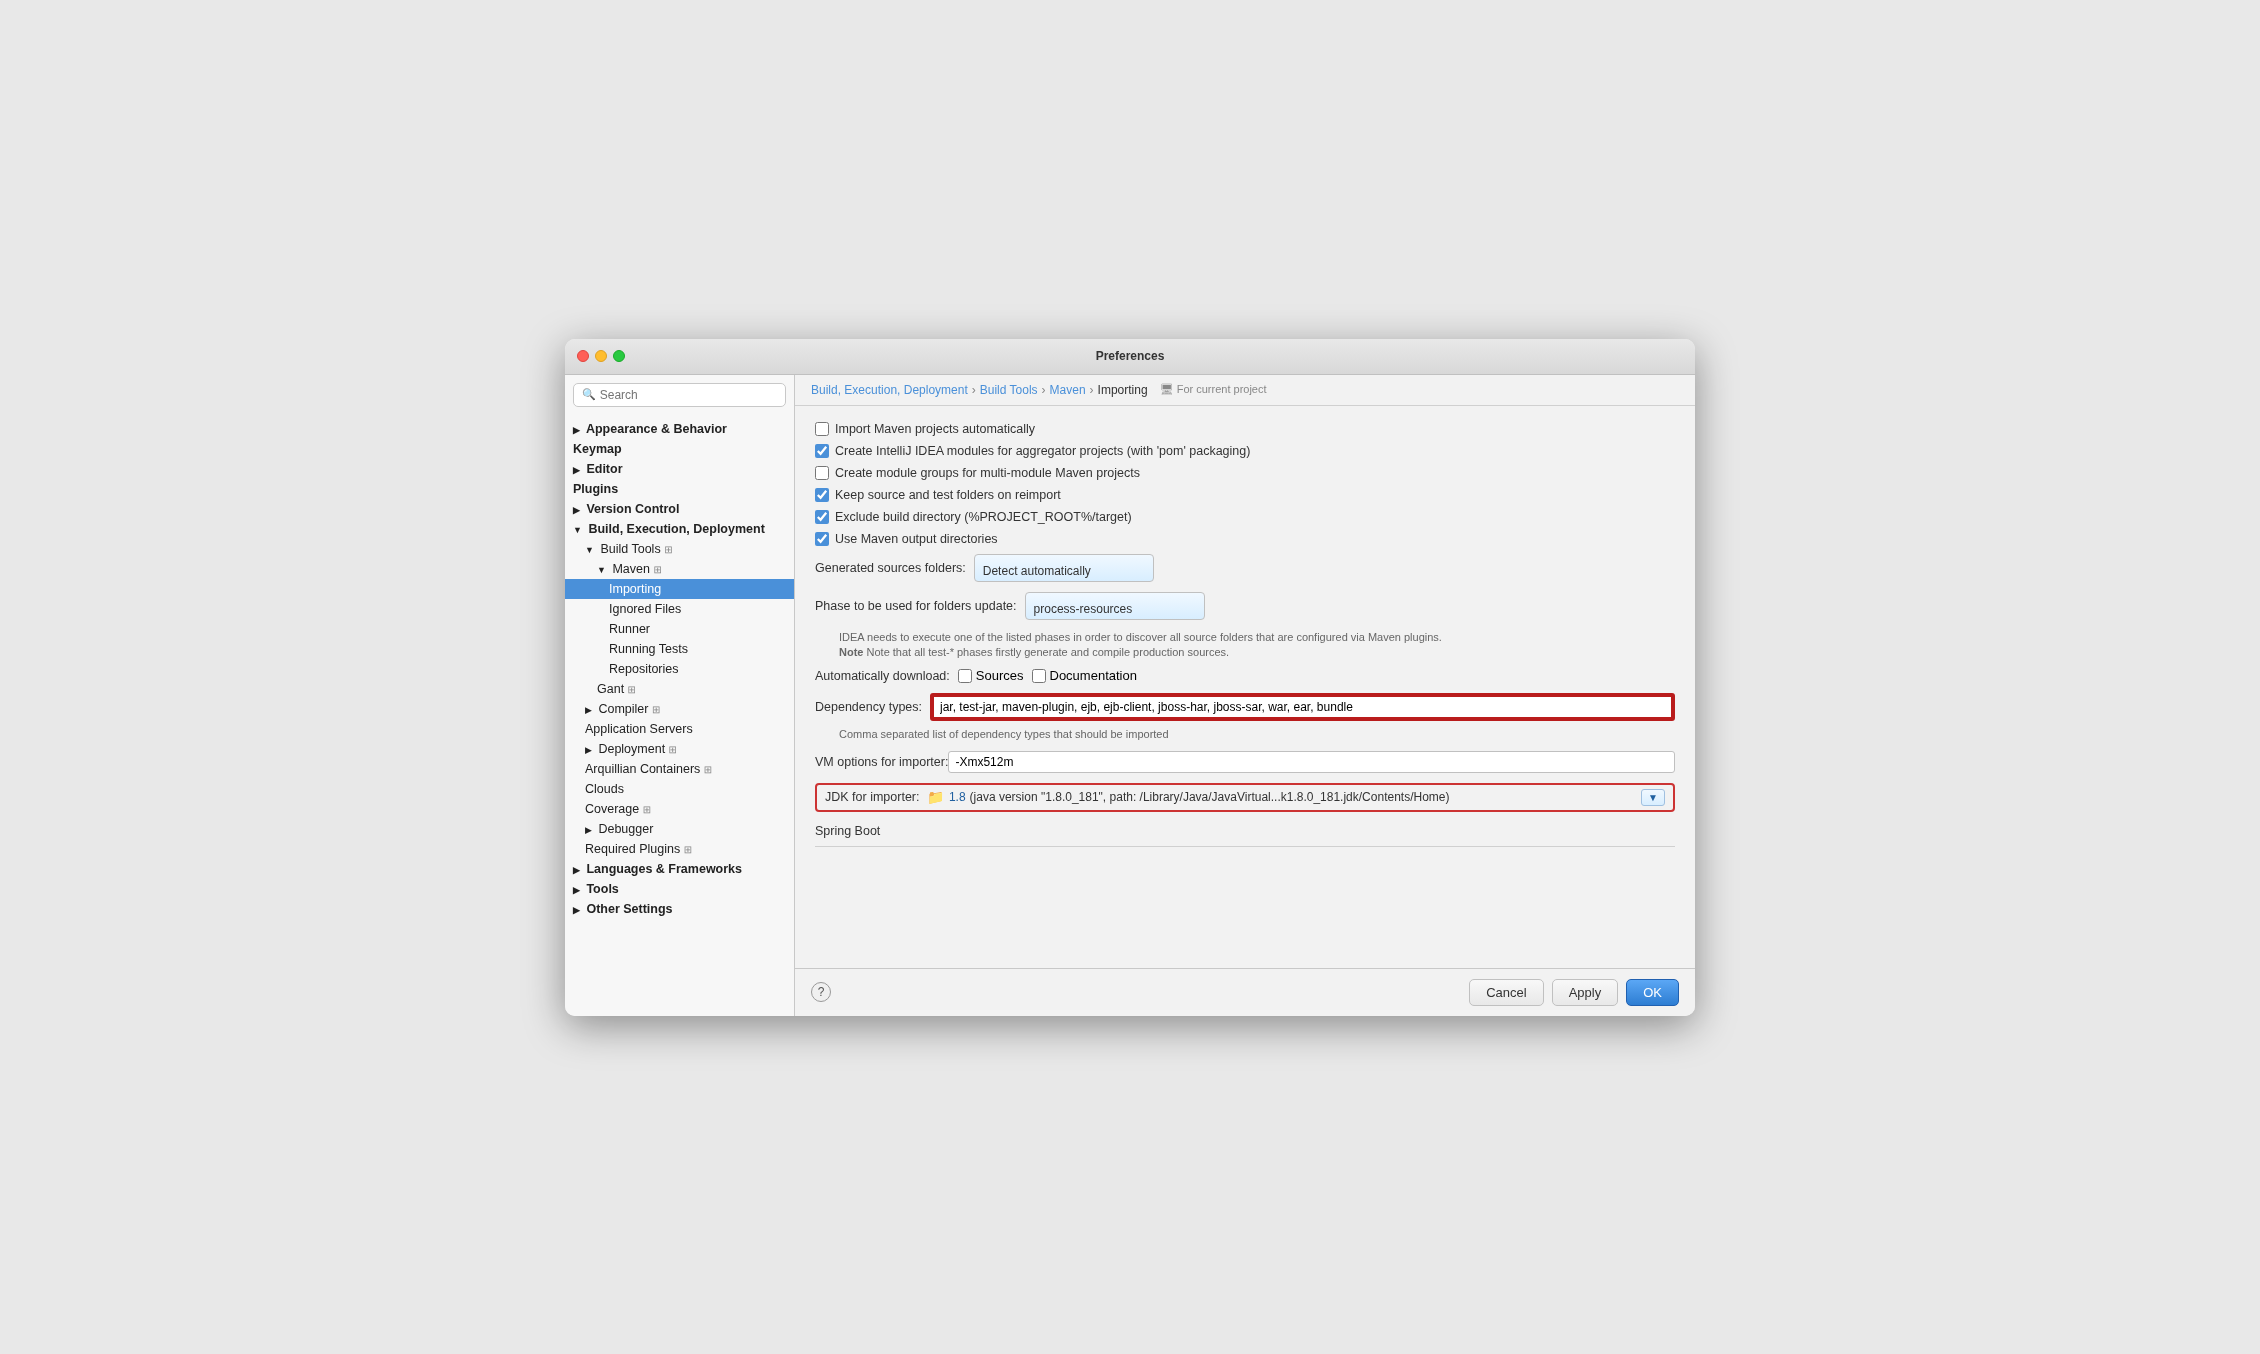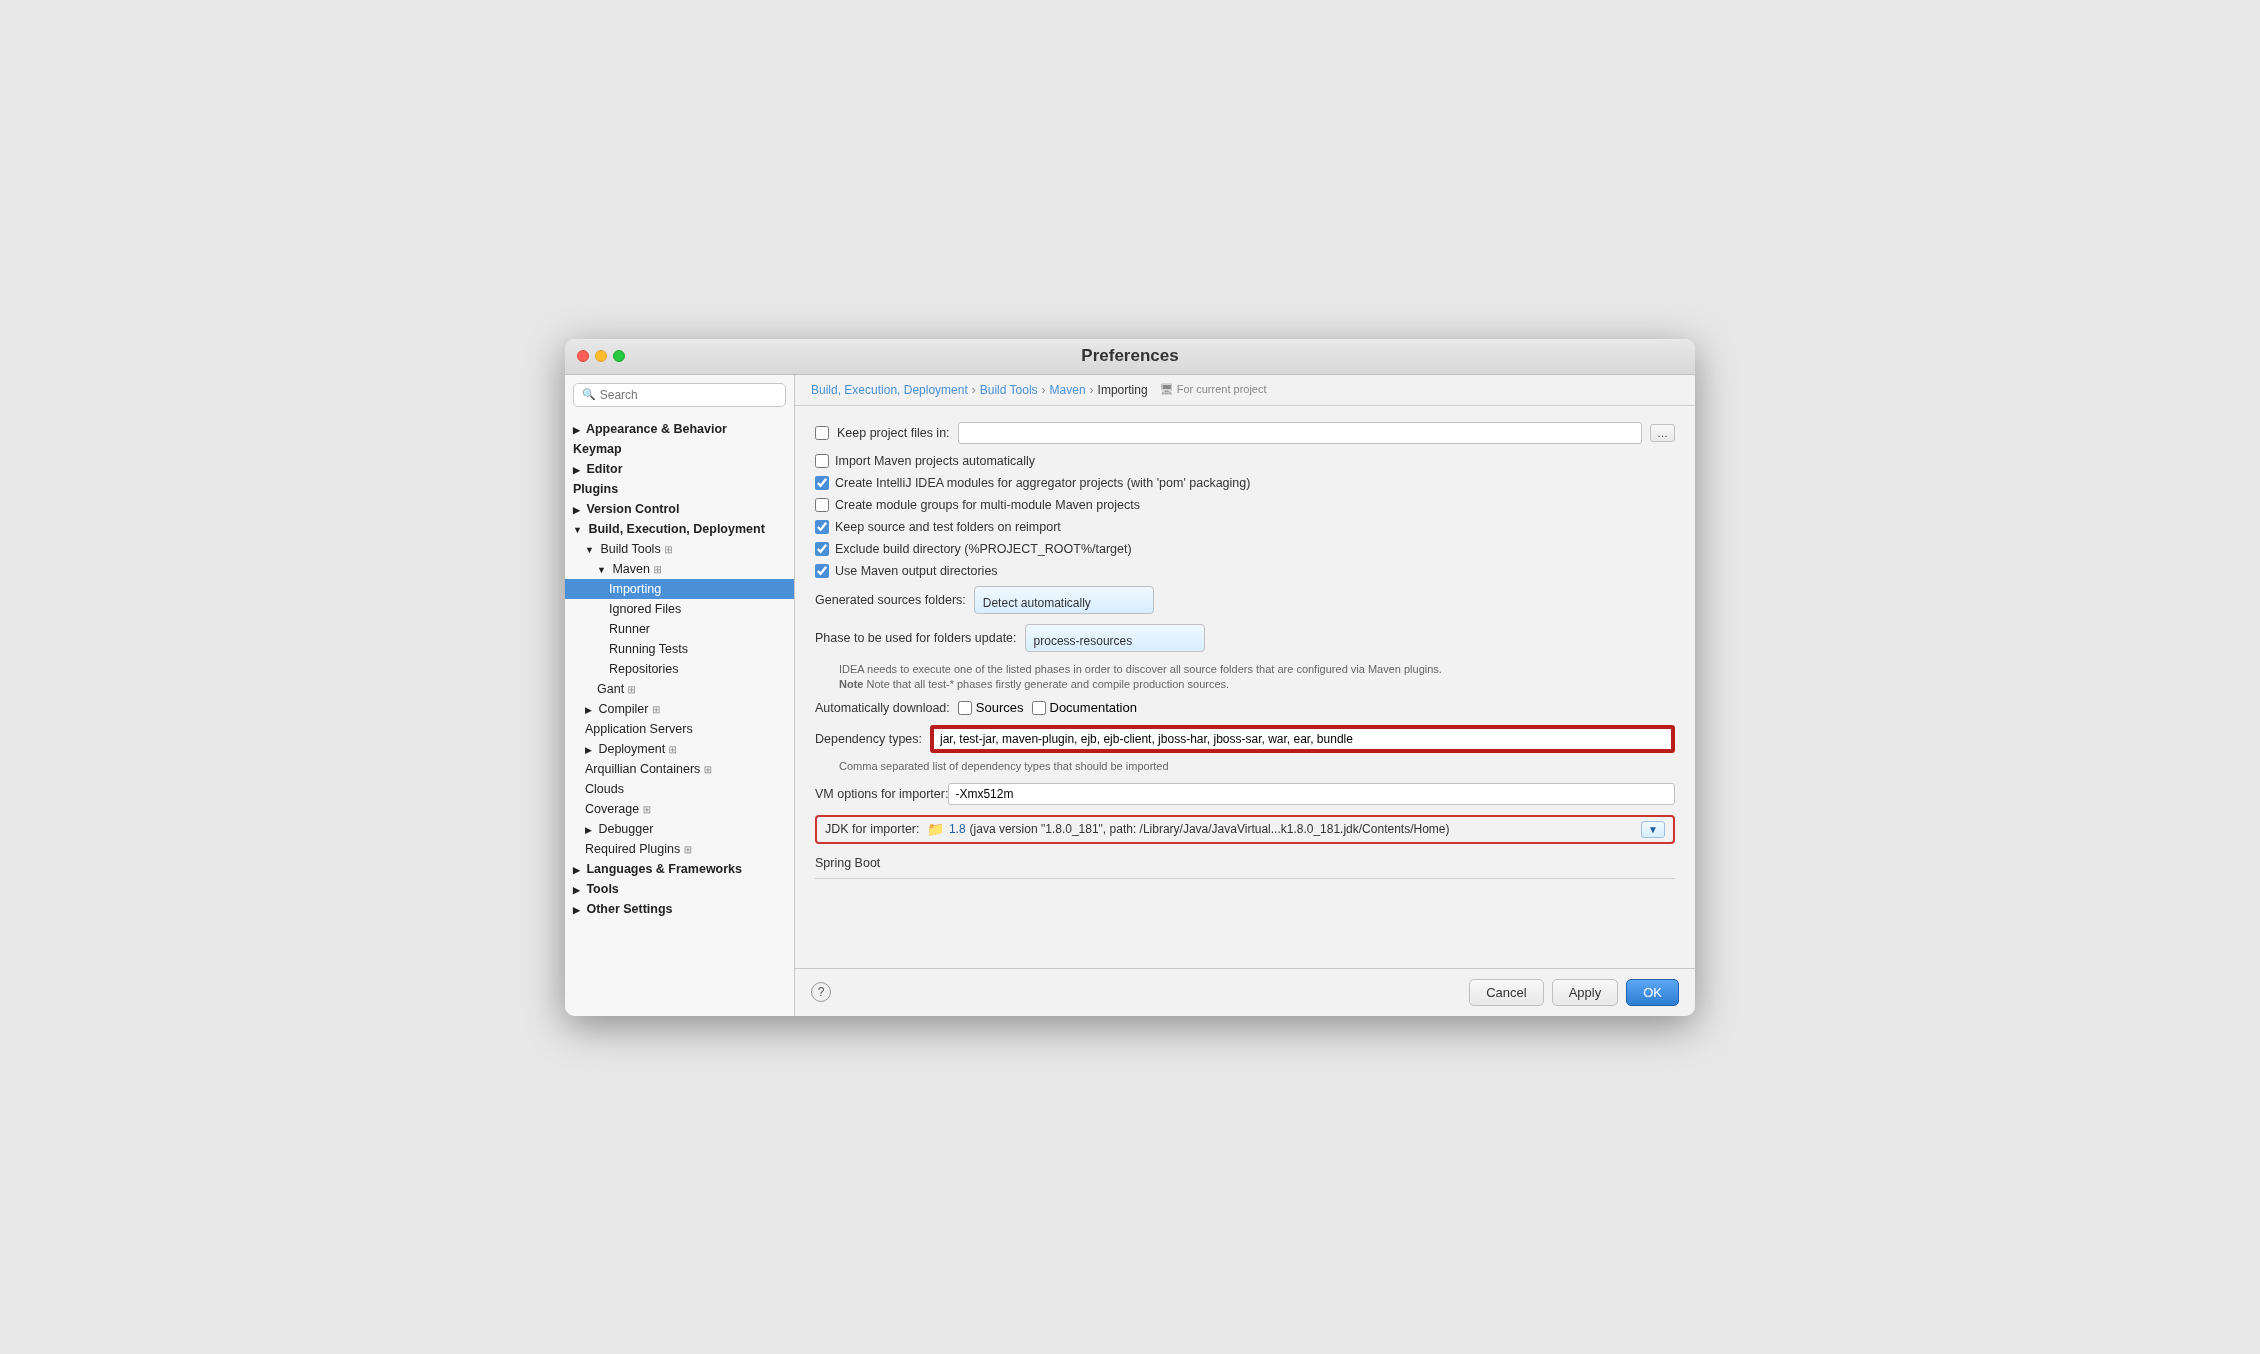--- a/index.html
+++ b/index.html
@@ -42,21 +42,21 @@
       border-radius: 50%;
       cursor: pointer;
     }
     .traffic-light.close { background: #ff5f57; border: 1px solid #e0443e; }
     .traffic-light.minimize { background: #ffbd2e; border: 1px solid #dea123; }
     .traffic-light.maximize { background: #28c940; border: 1px solid #1aab29; }
     .title-bar-title {
       position: absolute;
       left: 50%;
       transform: translateX(-50%);
-      font-size: 17px;
+      font-size: 12px;
       font-weight: 600;
       color: #333;
     }
     .content {
       display: flex;
       flex: 1;
       overflow: hidden;
     }
     .sidebar {
       width: 230px;
@@ -483,26 +483,20 @@
         <span class="breadcrumb-link">Build Tools</span>
         <span class="breadcrumb-sep">›</span>
         <span class="breadcrumb-link">Maven</span>
         <span class="breadcrumb-sep">›</span>
         <span class="breadcrumb-current">Importing</span>
         <span class="breadcrumb-note">🖥 For current project</span>
       </div>
 
       <div class="main-content">
 
-        <div class="settings-row">
-          <input type="checkbox" style="">
-          <span class="field-label">Keep project files in:</span>
-          <input type="text" class="text-input full-width" value="" style="">
-          <button class="browse-btn">…</button>
-        </div>
 
         <div class="checkbox-item">
           <input type="checkbox" style="">
           <label>Import Maven projects automatically</label>
         </div>
 
         <div class="checkbox-item">
           <input type="checkbox" checked="" style="">
           <label>Create IntelliJ IDEA modules for aggregator projects (with 'pom' packaging)</label>
         </div>

